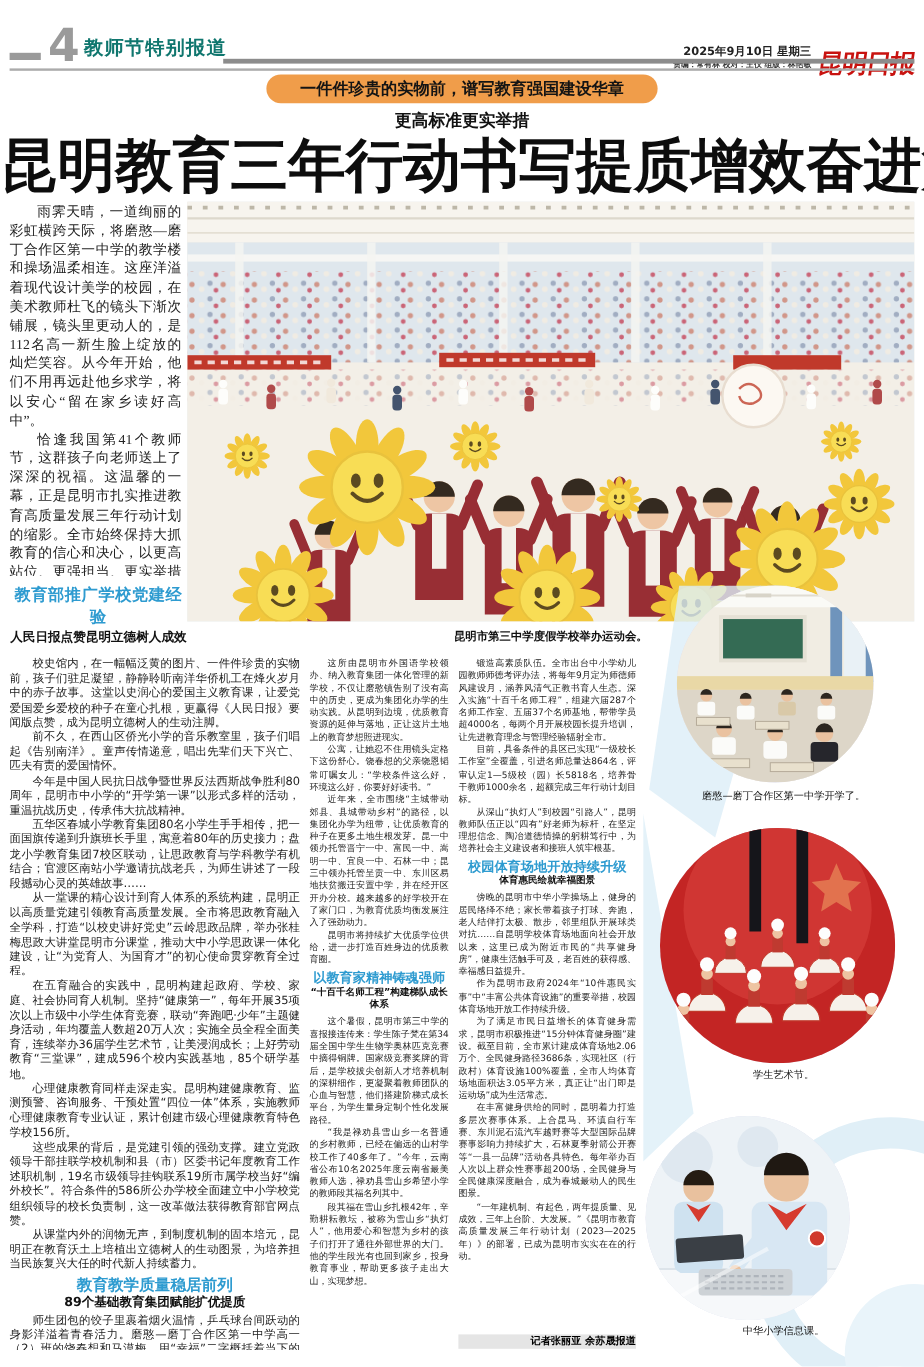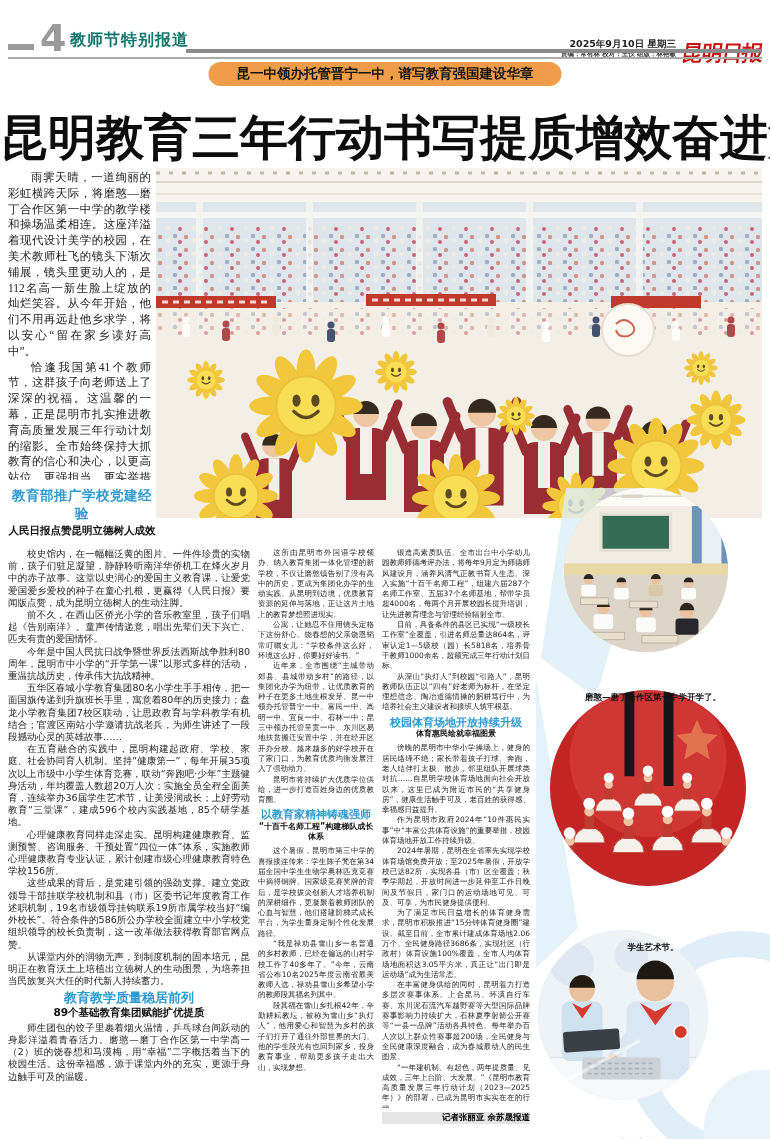--- a/index.html
+++ b/index.html
@@ -50,42 +50,43 @@
   .byline{position:absolute;left:382px;top:1112px;width:148px;text-align:right;
           font-size:8.5px;font-weight:bold;color:#000;background:#e5e5e5;}
   
   .rail{position:absolute;left:536px;top:488px;width:234px;height:651px;}
   .rail-deco{position:absolute;left:0;top:0;z-index:0;}
   .circ{position:absolute;border-radius:50%;overflow:hidden;z-index:1;background:#dde;}
   .circ svg{display:block;width:100%;height:100%;}
   .circ1{left:28px;top:0;width:164px;height:164px;}
   .circ2{left:14px;top:202px;width:196px;height:196px;}
   .circ3{left:2px;top:442px;width:170px;height:170px;}
-  .rail-cap{position:absolute;width:100%;text-align:center;font-size:8.5px;font-weight:bold;color:#111;z-index:2;margin-top:34px;}
-  .cap1{top:170px;} .cap2{top:420px;} .cap3{top:616px;}
+  .rail-cap{position:absolute;width:100%;text-align:center;font-size:8.5px;font-weight:normal;color:#111;z-index:2;}
+  .cap1{top:170px;} .cap2{top:402px;} .cap3{top:616px;}
 </style>
 </head>
 <body>
 
 <div class="page">
 
   <div class="hdr-dash"></div>
   <div class="hdr-num">4</div>
   <div class="hdr-tag">教师节特别报道</div>
   <div class="hdr-right">
     <div>
       <div class="hdr-date">2025年9月10日 星期三</div>
       <div class="hdr-credits">责编：常有林  校对：王仪  组版：林艳敏</div>
     </div>
     <div class="masthead">昆明日报</div>
   </div>
   <div class="rule-thick"></div>
   <div class="rule-thin"></div>
 
-  <div class="banner">昆一中领办托管晋宁一中，谱写教育强国建设华章</div>
+  <div class="banner">一件件珍贵的实物前，谱写教育强国建设华章</div>
+  <div class="kicker">更高标准更实举措</div>
   <div class="headline">昆明教育三年行动书写提质增效奋进篇章</div>
 
   <div class="intro-col">
       <p class="intro-p">雨霁天晴，一道绚丽的彩虹横跨天际，将磨憨—磨丁合作区第一中学的教学楼和操场温柔相连。这座洋溢着现代设计美学的校园，在美术教师杜飞的镜头下渐次铺展，镜头里更动人的，是112名高一新生脸上绽放的灿烂笑容。从今年开始，他们不用再远赴他乡求学，将以安心“留在家乡读好高中”。</p>
       <p class="intro-p">恰逢我国第41个教师节，这群孩子向老师送上了深深的祝福。这温馨的一幕，正是昆明市扎实推进教育高质量发展三年行动计划的缩影。全市始终保持大抓教育的信心和决心，以更高站位、更强担当、更实举措推进教育事业高质量发展，为云南建设教育强省作出省会贡献。</p>
     </div>
 
   <div class="sec-head sh-left">
     <span class="sec-title">教育部推广学校党建经验</span>
     <span class="sec-sub">人民日报点赞昆明立德树人成效</span>
@@ -175,27 +176,29 @@
       <use href="#flower" transform="translate(300,330) scale(1.05)"></use>
       <use href="#flower" transform="translate(240,204) scale(0.5)"></use>
       <use href="#flower" transform="translate(420,338) scale(0.8)"></use>
       <use href="#flower" transform="translate(500,298) scale(1.15)"></use>
       <use href="#flower" transform="translate(560,252) scale(0.7)"></use>
       <use href="#flower" transform="translate(360,248) scale(0.45)"></use>
       <use href="#flower" transform="translate(545,200) scale(0.4)"></use>
       <use href="#flower" transform="translate(50,212) scale(0.45)"></use>
     </svg>
   </div>
+  <div class="main-cap">昆明市第三中学度假学校举办运动会。</div>
 
   <div class="col c1">
     <div>
         <p class="para">校史馆内，在一幅幅泛黄的图片、一件件珍贵的实物前，孩子们驻足凝望，静静聆听南洋华侨机工在烽火岁月中的赤子故事。这堂以史润心的爱国主义教育课，让爱党爱国爱乡爱校的种子在童心扎根，更赢得《人民日报》要闻版点赞，成为昆明立德树人的生动注脚。</p>
         <p class="para">前不久，在西山区侨光小学的音乐教室里，孩子们唱起《告别南洋》。童声传情递意，唱出先辈们天下兴亡、匹夫有责的爱国情怀。</p>
         <p class="para">今年是中国人民抗日战争暨世界反法西斯战争胜利80周年，昆明市中小学的“开学第一课”以形式多样的活动，重温抗战历史，传承伟大抗战精神。</p>
         <p class="para">五华区春城小学教育集团80名小学生手手相传，把一面国旗传递到升旗班长手里，寓意着80年的历史接力；盘龙小学教育集团7校区联动，让思政教育与学科教学有机结合；官渡区南站小学邀请抗战老兵，为师生讲述了一段段撼动心灵的英雄故事……</p>
+        <p class="para">从一堂课的精心设计到育人体系的系统构建，昆明正以高质量党建引领教育高质量发展。全市将思政教育融入全学科，打造“以校史讲好党史”云岭思政品牌，举办张桂梅思政大讲堂昆明市分课堂，推动大中小学思政课一体化建设，让“为党育人、为国育才”的初心使命贯穿教育全过程。</p>
         <p class="para">在五育融合的实践中，昆明构建起政府、学校、家庭、社会协同育人机制。坚持“健康第一”，每年开展35项次以上市级中小学生体育竞赛，联动“奔跑吧·少年”主题健身活动，年均覆盖人数超20万人次；实施全员全程全面美育，连续举办36届学生艺术节，让美浸润成长；上好劳动教育“三堂课”，建成596个校内实践基地，85个研学基地。</p>
         <p class="para">心理健康教育同样走深走实。昆明构建健康教育、监测预警、咨询服务、干预处置“四位一体”体系，实施教师心理健康教育专业认证，累计创建市级心理健康教育特色学校156所。</p>
         <p class="para">这些成果的背后，是党建引领的强劲支撑。建立党政领导干部挂联学校机制和县（市）区委书记年度教育工作述职机制，19名市级领导挂钩联系19所市属学校当好“编外校长”。符合条件的586所公办学校全面建立中小学校党组织领导的校长负责制，这一改革做法获得教育部官网点赞。</p>
         <p class="para">从课堂内外的润物无声，到制度机制的固本培元，昆明正在教育沃土上培植出立德树人的生动图景，为培养担当民族复兴大任的时代新人持续蓄力。</p>
       </div>
     <div class="sec-head">
       <span class="sec-title">教育教学质量稳居前列</span>
       <span class="sec-sub">89个基础教育集团赋能扩优提质</span>
     </div>
     <div>
@@ -227,21 +230,20 @@
         <p class="para">目前，具备条件的县区已实现“一级校长工作室”全覆盖，引进名师总量达864名，评审认定1—5级校（园）长5818名，培养骨干教师1000余名，超额完成三年行动计划目标。</p>
         <p class="para">从深山“执灯人”到校园“引路人”，昆明教师队伍正以“四有”好老师为标杆，在坚定理想信念、陶冶道德情操的躬耕笃行中，为培养社会主义建设者和接班人筑牢根基。</p>
       </div>
     <div class="sec-head">
       <span class="sec-title">校园体育场地开放持续升级</span>
       <span class="sec-sub">体育惠民绘就幸福图景</span>
     </div>
     <div>
         <p class="para">傍晚的昆明市中华小学操场上，健身的居民络绎不绝；家长带着孩子打球、奔跑，老人结伴打太极、散步，邻里组队开展球类对抗……自昆明学校体育场地面向社会开放以来，这里已成为附近市民的“共享健身房”，健康生活触手可及，老百姓的获得感、幸福感日益提升。</p>
         <p class="para">作为昆明市政府2024年“10件惠民实事”中“丰富公共体育设施”的重要举措，校园体育场地开放工作持续升级。</p>
-        <p class="para">2024年暑期，昆明在全省率先实现学校体育场馆免费开放；至2025年暑假，开放学校已达82所，实现各县（市）区全覆盖；秋季学期起，开放时间进一步延伸至工作日晚间及节假日，家门口的运动场地可见、可及、可享，为市民健身提供便利。</p>
         <p class="para">为了满足市民日益增长的体育健身需求，昆明市积极推进“15分钟体育健身圈”建设。截至目前，全市累计建成体育场地2.06万个、全民健身路径3686条，实现社区（行政村）体育设施100%覆盖，全市人均体育场地面积达3.05平方米，真正让“出门即是运动场”成为生活常态。</p>
         <p class="para">在丰富健身供给的同时，昆明着力打造多层次赛事体系。上合昆马、环滇自行车赛、东川泥石流汽车越野赛等大型国际品牌赛事影响力持续扩大，石林夏季射箭公开赛等“一县一品牌”活动各具特色。每年举办百人次以上群众性赛事超200场，全民健身与全民健康深度融合，成为春城最动人的民生图景。</p>
         <p class="para">“一年建机制、有起色，两年提质量、见成效，三年上台阶、大发展。”《昆明市教育高质量发展三年行动计划（2023—2025年）》的部署，已成为昆明市实实在在的行动。</p>
       </div>
   </div>
   <div class="byline">记者张丽亚 余苏晟报道</div>
 
   <div class="rail">
     <svg class="rail-deco" width="234" height="651">
       <polygon points="30,0 120,0 60,210 5,170" fill="#dcedf7" opacity="0.8"></polygon>

